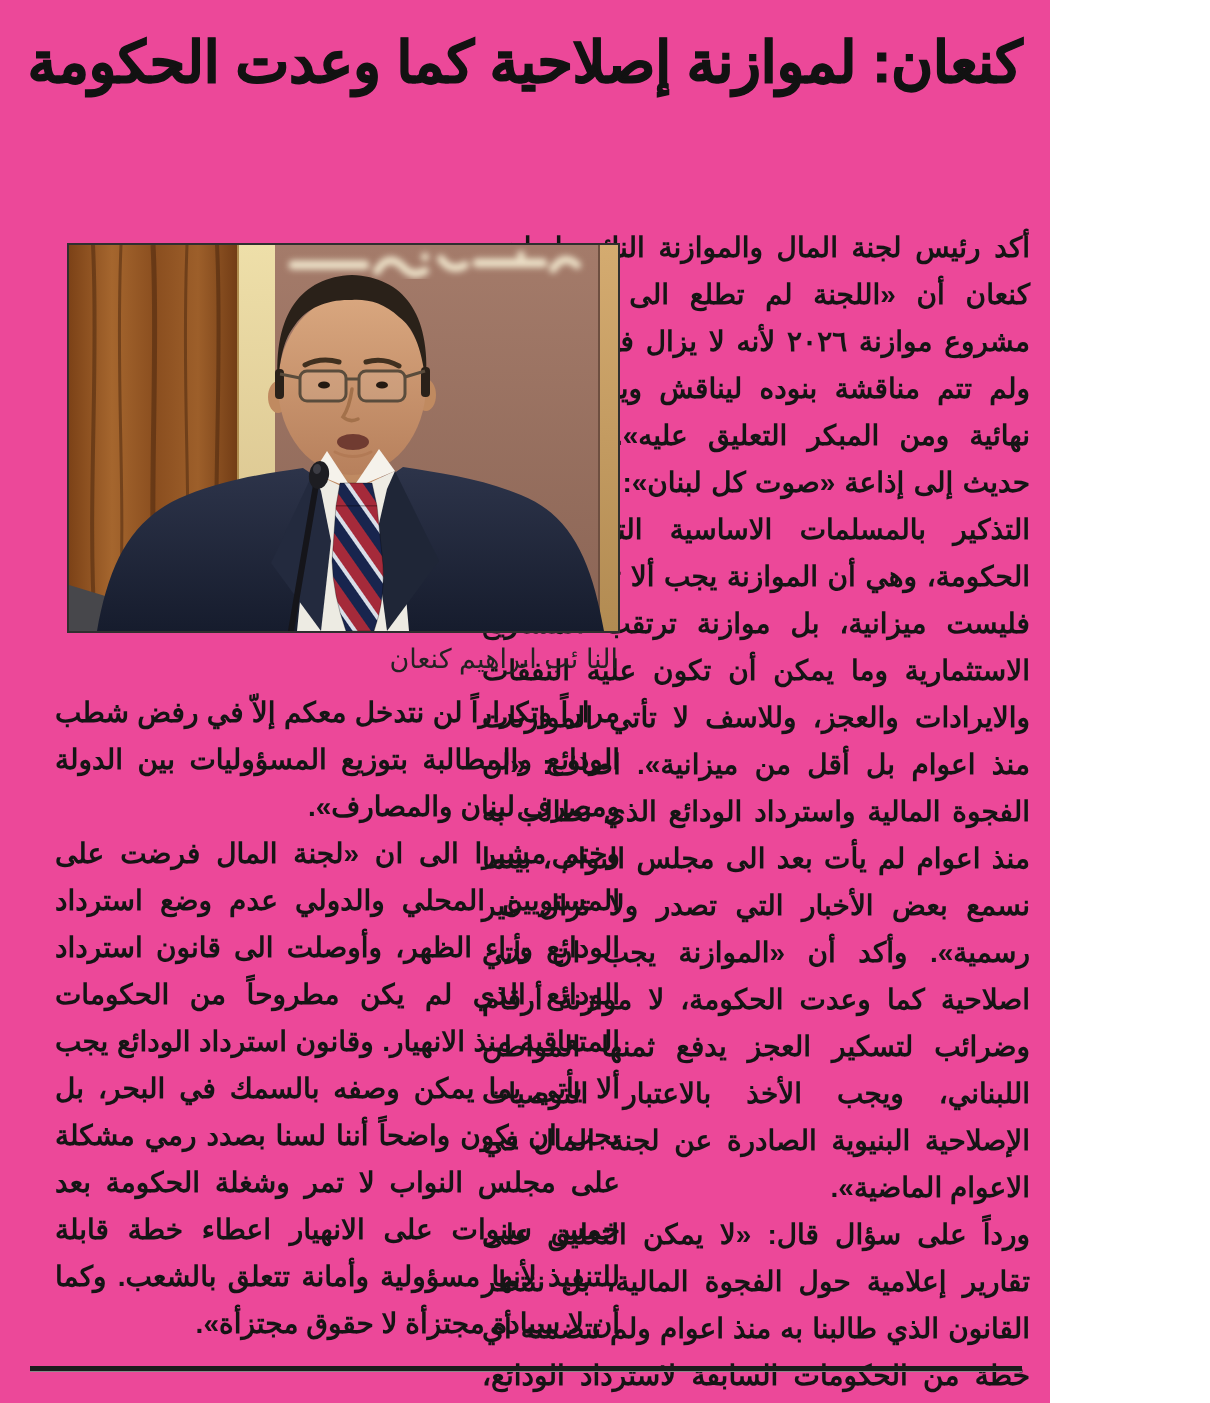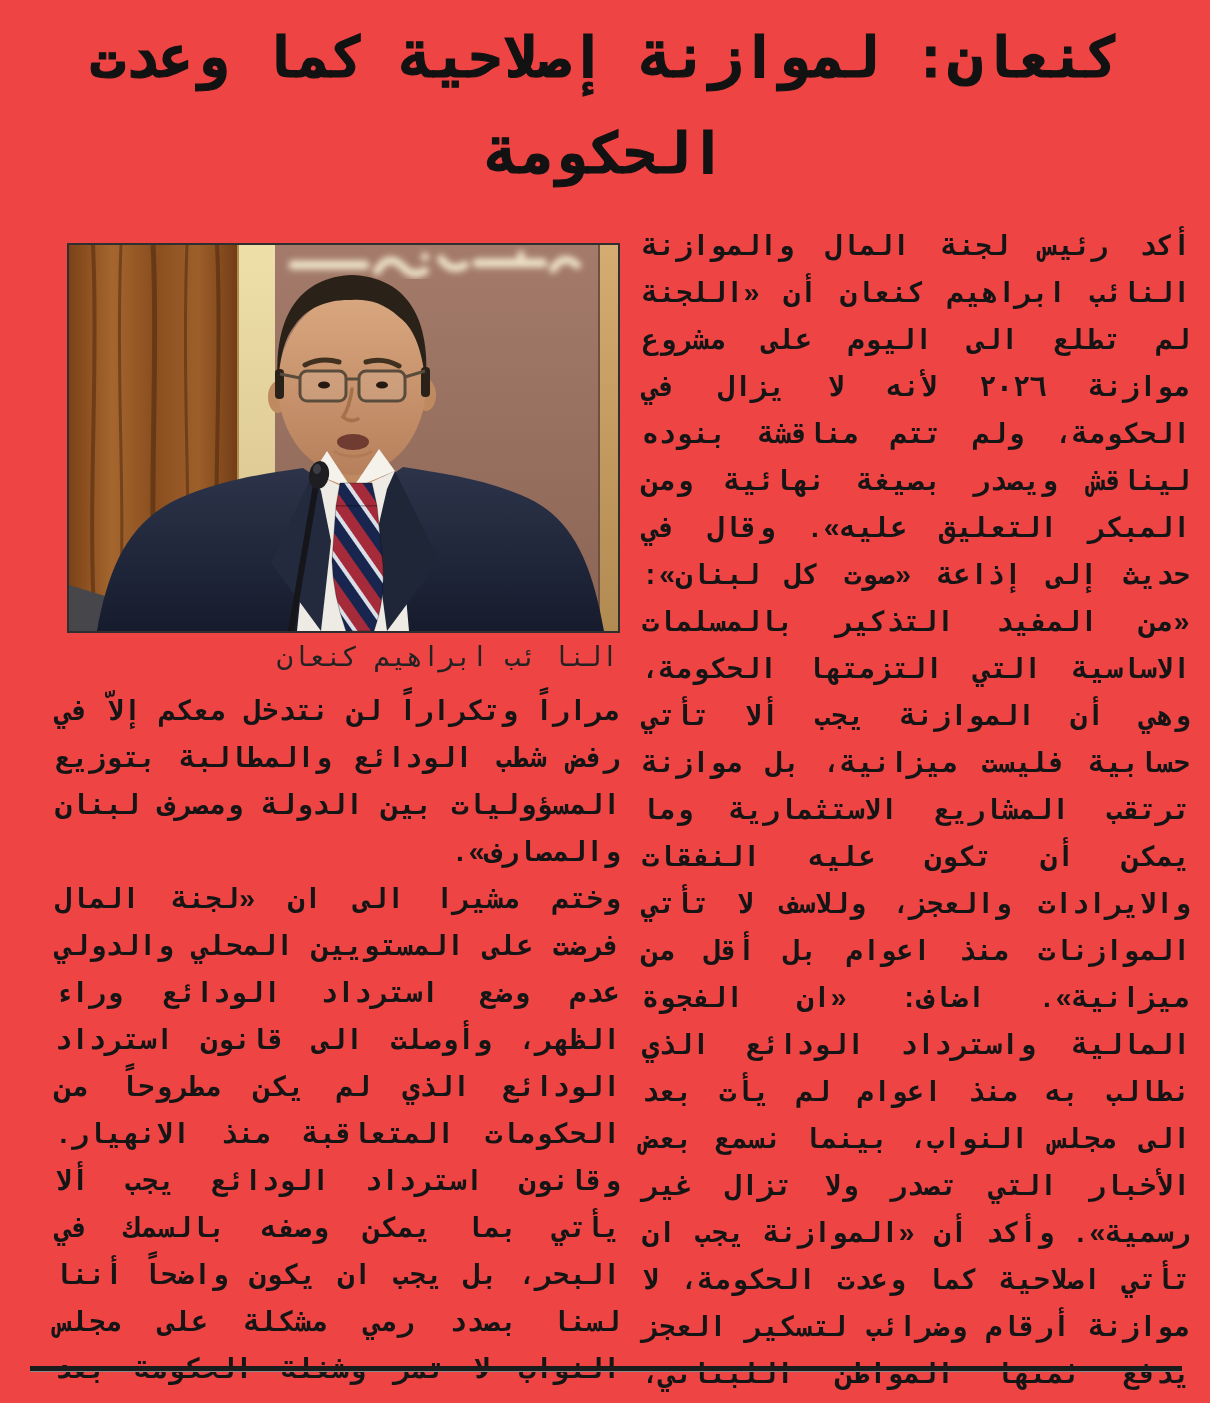--- a/index.html
+++ b/index.html
@@ -1,20 +1,20 @@
 <!DOCTYPE html>
 <html lang="ar"><head>
 <meta charset="utf-8">
 <style>
   html,body{margin:0;padding:0;background:#ffffff;}
   .page{
     position:relative;
-    width:1210px;height:1403px;
-    background:#ef4444;
-    font-family:Liberation Mono, monospace;
+    width:1050px;height:1403px;
+    background:#ec4899;
+    font-family:Liberation Sans, sans-serif;
     direction:rtl;
     overflow:hidden;
     color:#141414;
   }
   
   .headline{
     position:absolute;top:14px;left:0;right:0;
     text-align:center;
     font-weight:800;
     font-size:57px;

